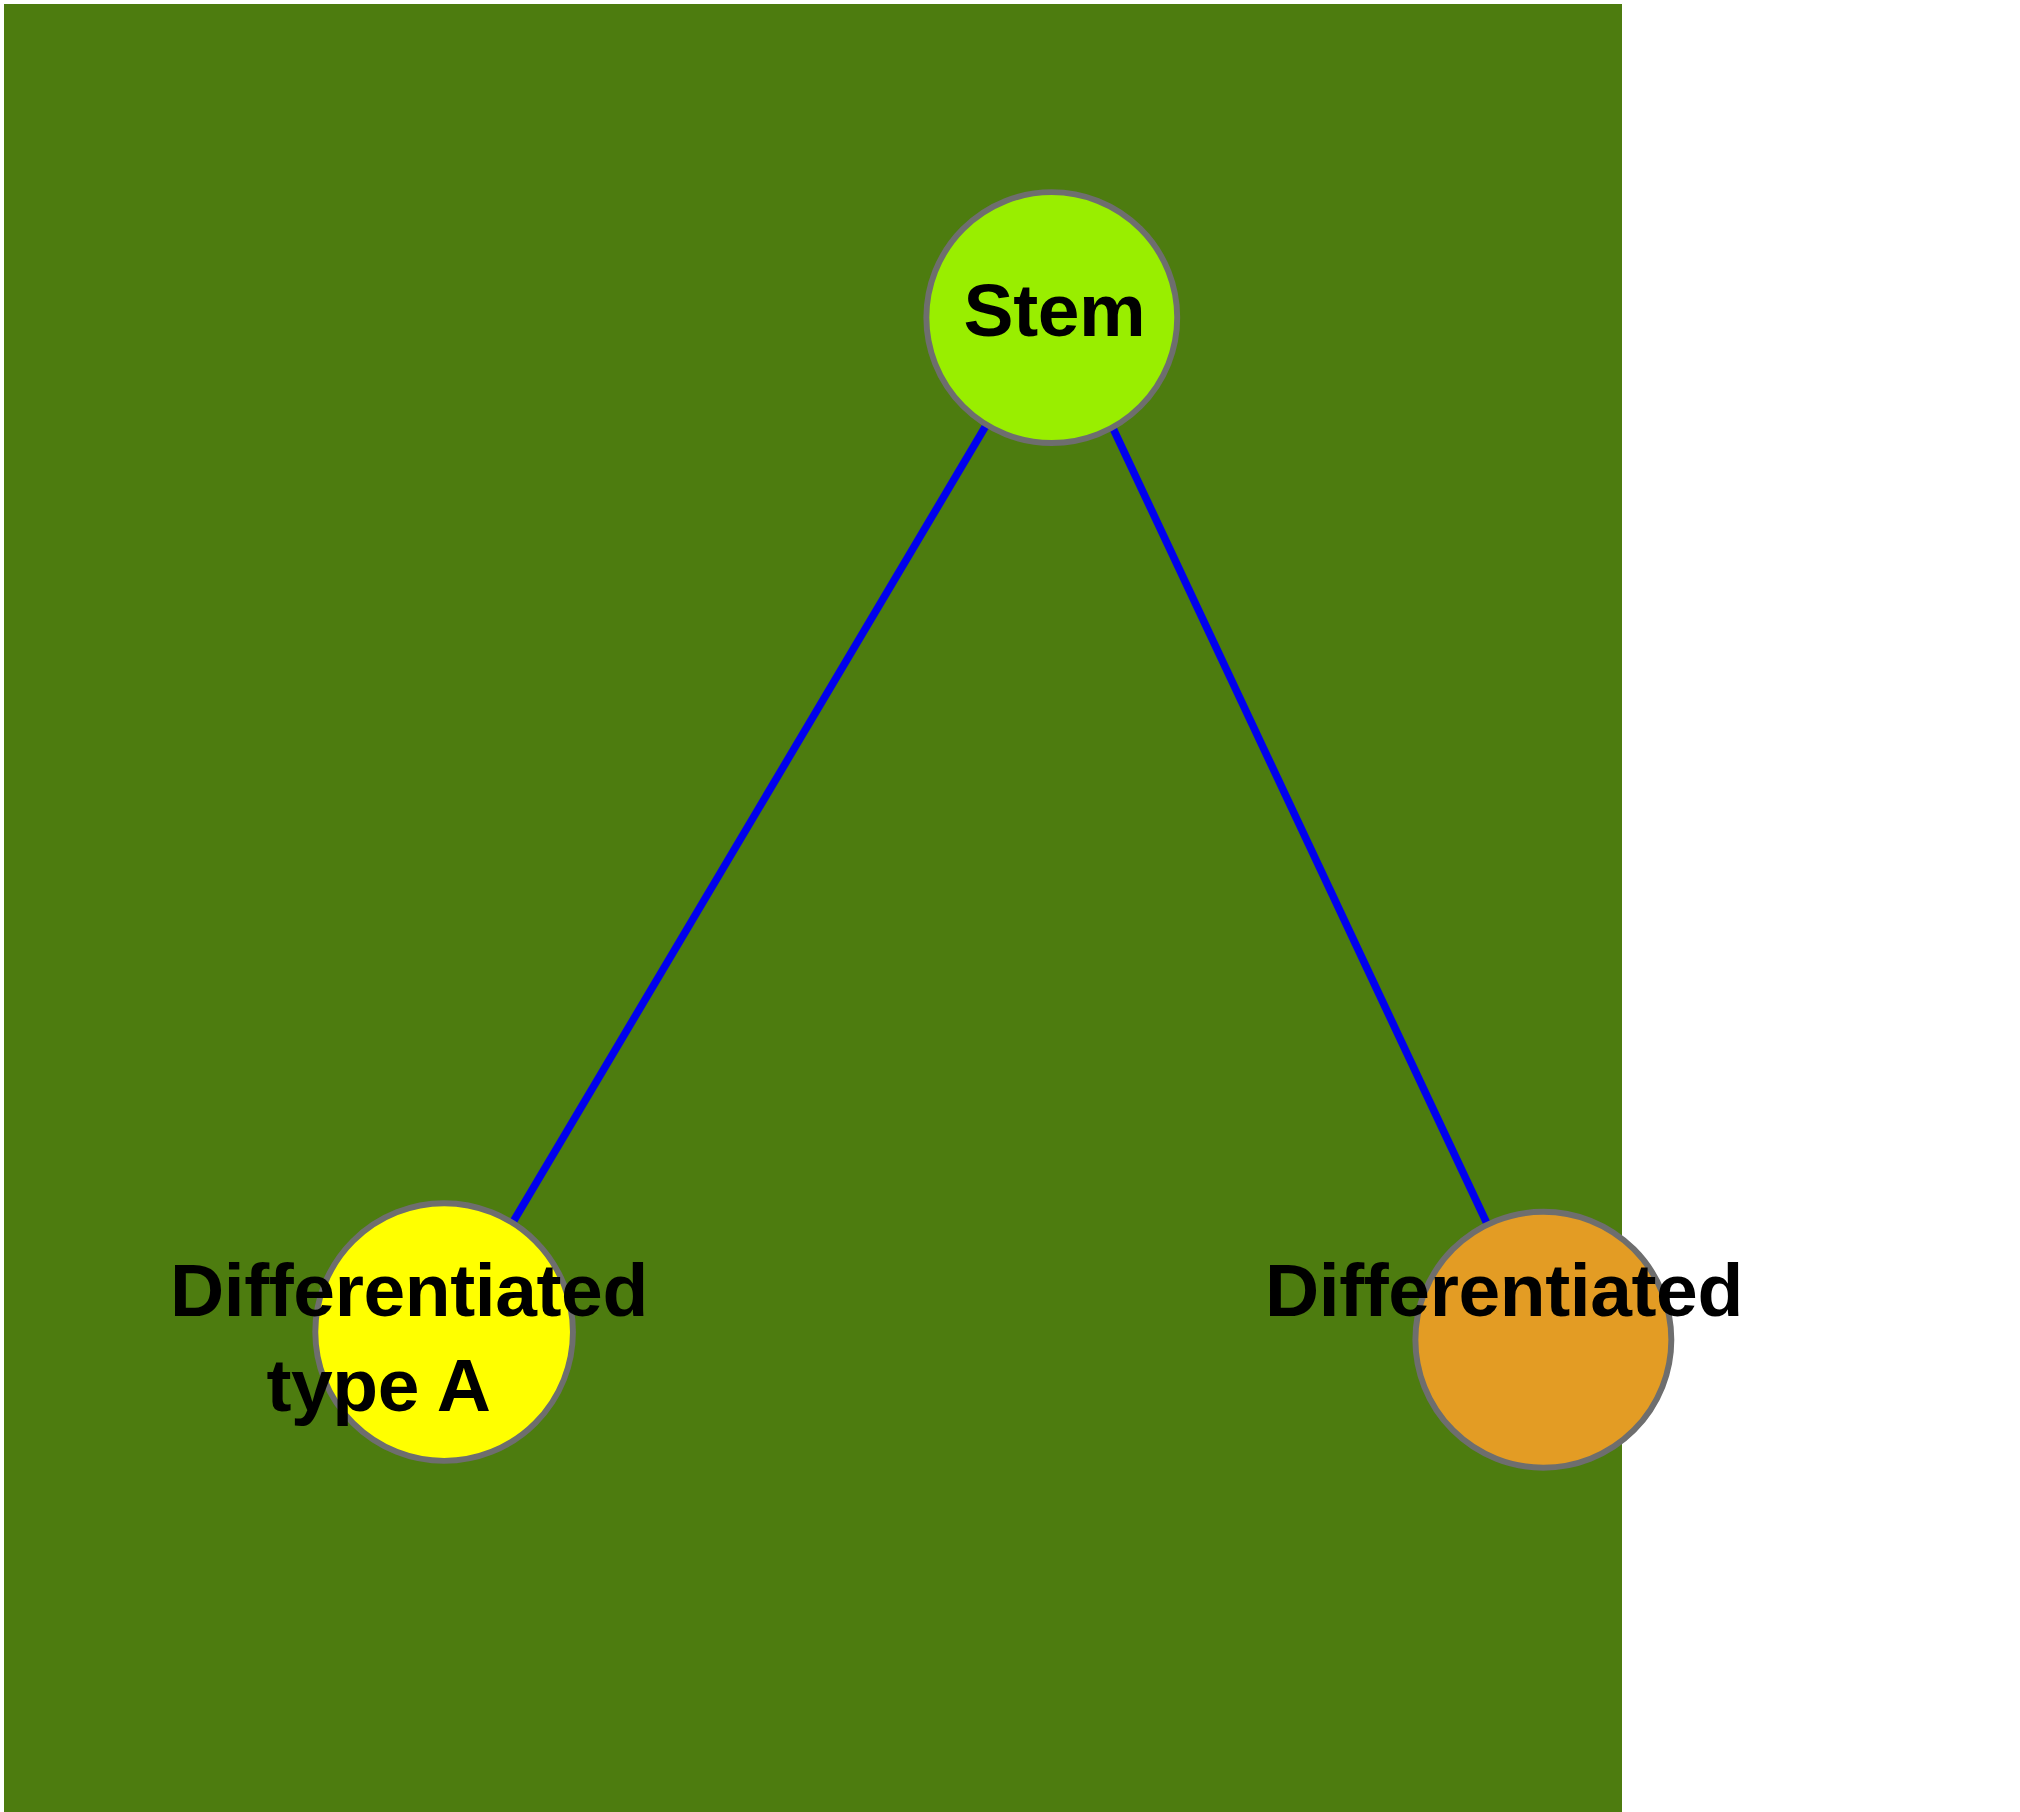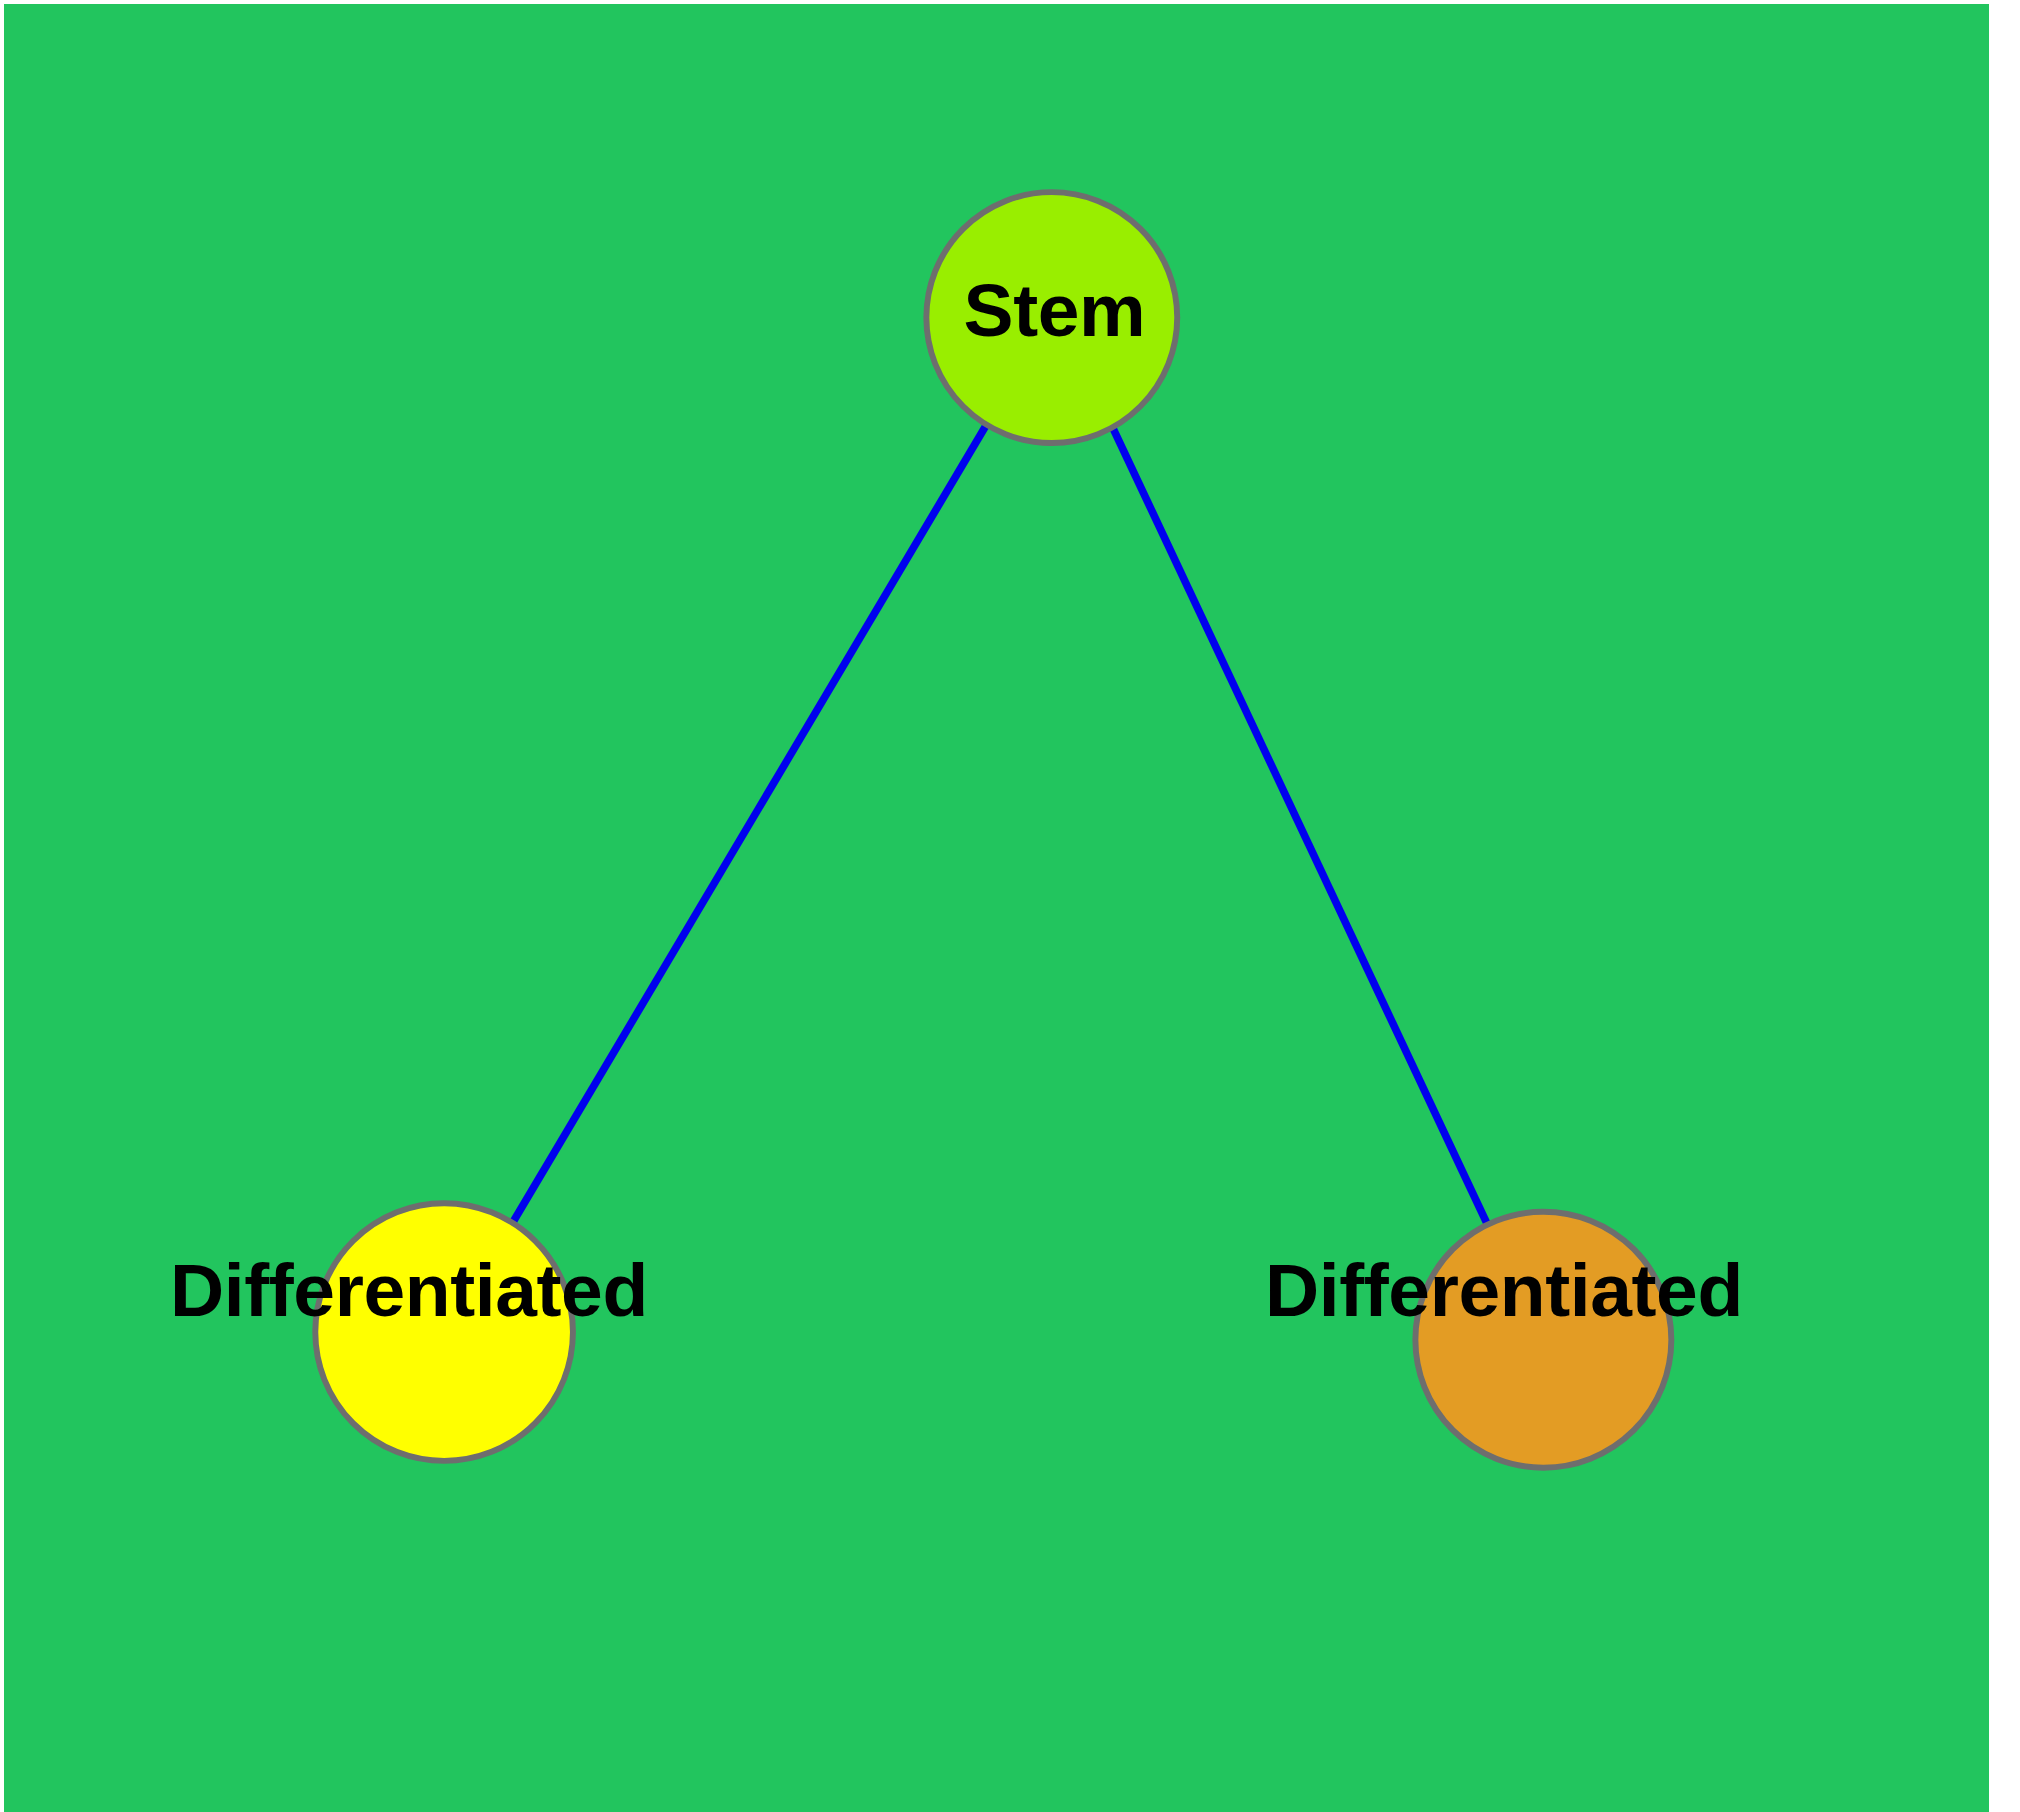--- a/index.html
+++ b/index.html
@@ -8,23 +8,23 @@
     background: #ffffff;
   }
   body {
     width: 2021px;
     height: 1812px;
     overflow: hidden;
     font-family: "Liberation Sans", sans-serif;
   }
   #canvas {
     position: relative;
-    width: 1989px;
+    width: 1622px;
     height: 1812px;
-    background: #22c55e;
+    background: #4d7c0f;
     box-sizing: border-box;
     border-top: 4.2px solid #ffffff;
     border-left: 4.2px solid #ffffff;
   }
   #graph-svg {
     position: absolute;
     left: 0;
     top: 0;
     width: 2021px;
     height: 1812px;
@@ -79,18 +79,18 @@
     </g>
     <g>
       <circle class="node-circle" cx="1236" cy="370" r="148" fill="#99ee00"></circle>
       <circle class="node-circle" cx="519" cy="1567" r="152" fill="#ffff00"></circle>
       <circle class="node-circle" cx="1816" cy="1576" r="151" fill="#e39c24"></circle>
     </g>
   </svg>
 
   <div class="node-label" id="label-stem">Stem</div>
 
-  <div class="node-label" id="label-type-a"><span>Differentiated</span><br></div>
+  <div class="node-label" id="label-type-a"><span>Differentiated</span><br><span>type A</span></div>
 
   <div class="node-label" id="label-type-b"><span>Differentiated</span><br></div>
 
 </div>
 
 
 </body></html>

